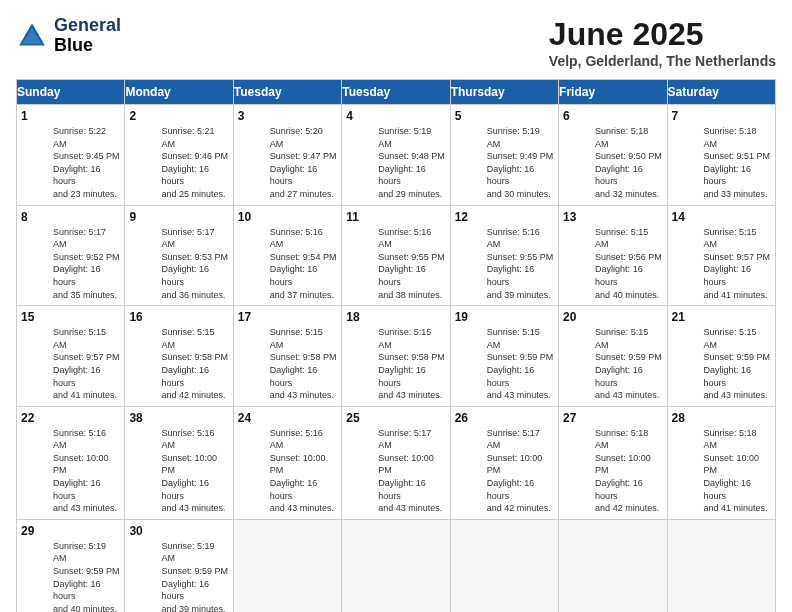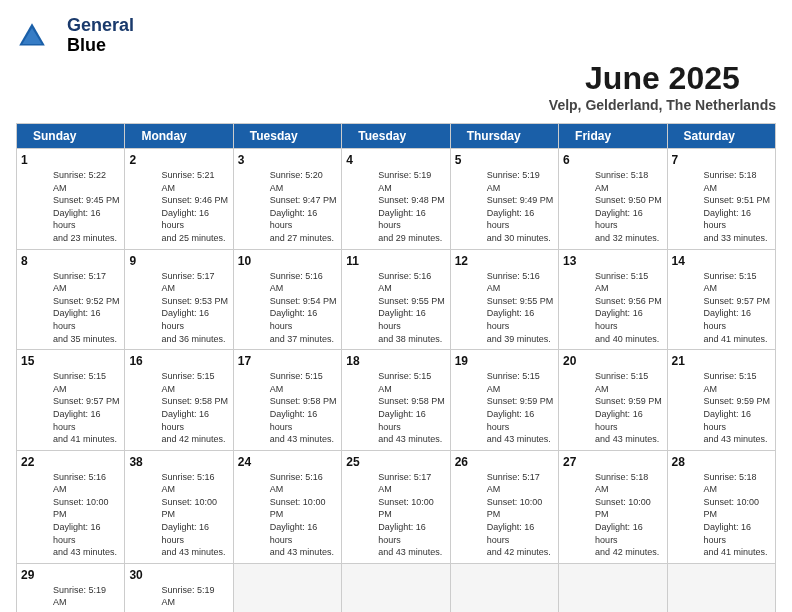--- a/index.html
+++ b/index.html
@@ -19,35 +19,34 @@
     }
     .header {
       display: flex;
       justify-content: space-between;
       align-items: flex-start;
       margin-bottom: 10px;
     }
     .logo {
       display: flex;
       align-items: center;
-      gap: 19px;
+      gap: 6px;
     }
     .logo-text {
       font-size: 18px;
       font-weight: bold;
       color: #1a3a6c;
       line-height: 1.1;
     }
     .logo-icon {
       width: 32px;
       height: 32px;
     }
     .title-block {
-      text-align: center;
-      margin-top: 44px;
+      text-align: left;
     }
     .month-title {
       font-size: 32px;
       font-weight: bold;
       color: #1a1a1a;
     }
     .location {
       font-size: 14px;
       color: #444;
       font-weight: bold;
@@ -57,21 +56,21 @@
       border: 1px solid #ccc;
       border-collapse: collapse;
       width: 100%;
       table-layout: fixed;
     }
     .calendar th {
       background: #1a5fa8;
       color: #fff;
       font-size: 12px;
       font-weight: bold;
-      padding: 5px 16px;
+      padding: 5px 0;
       text-align: left;
       border: 1px solid #ccc;
     }
     .calendar td {
       vertical-align: top;
       border: 1px solid #ccc;
       padding: 4px 4px;
       font-size: 9.5px;
       color: #333;
       height: 80px;

